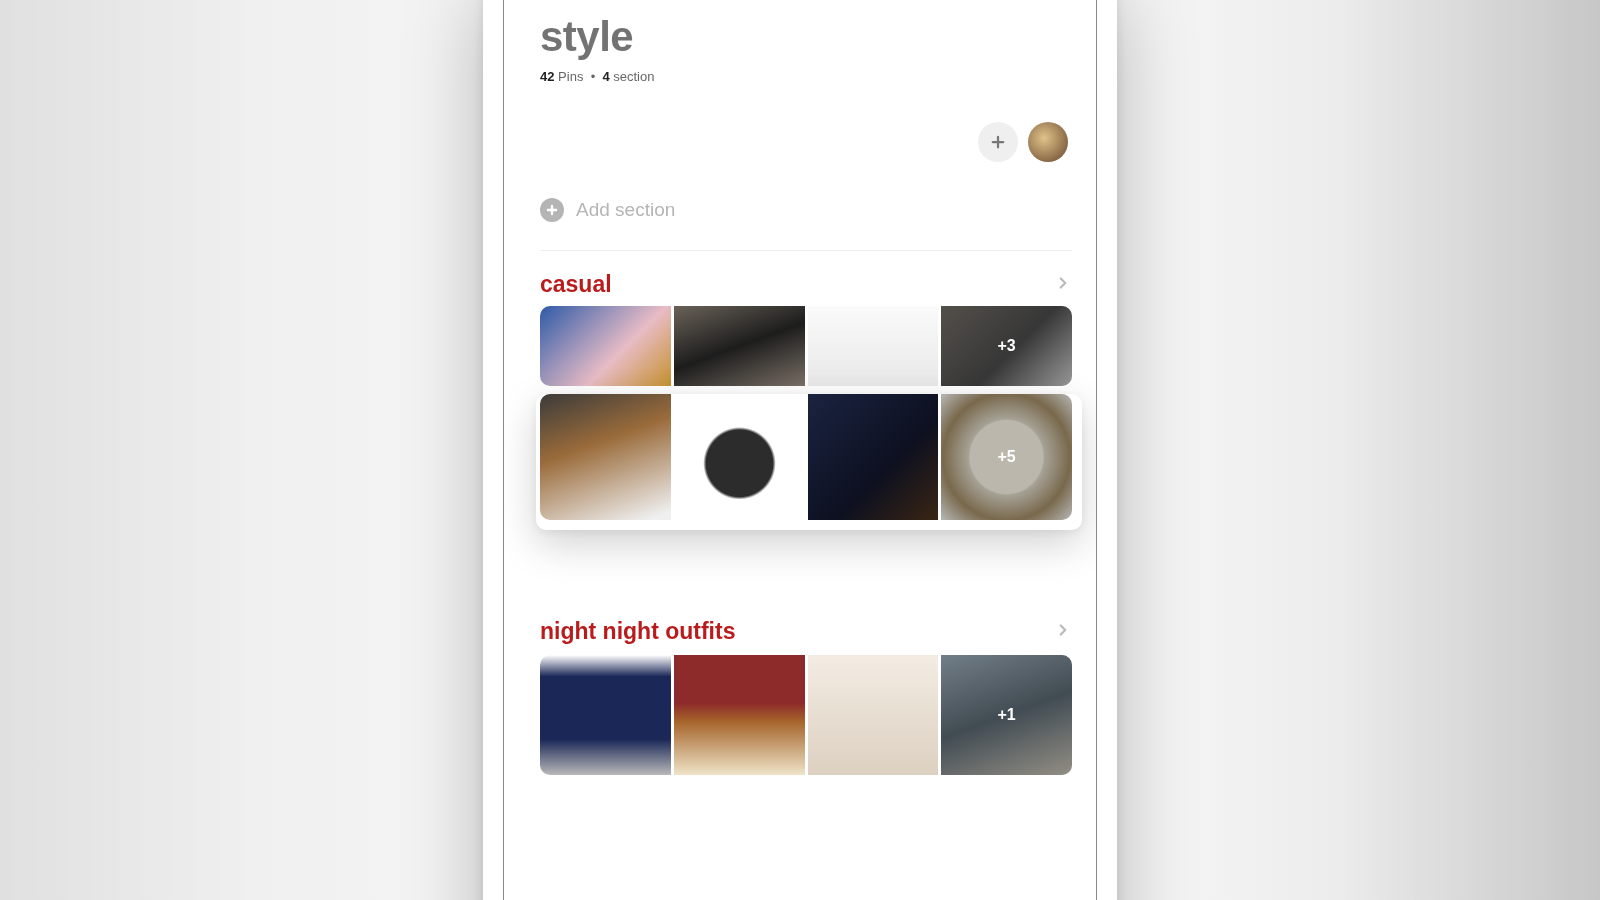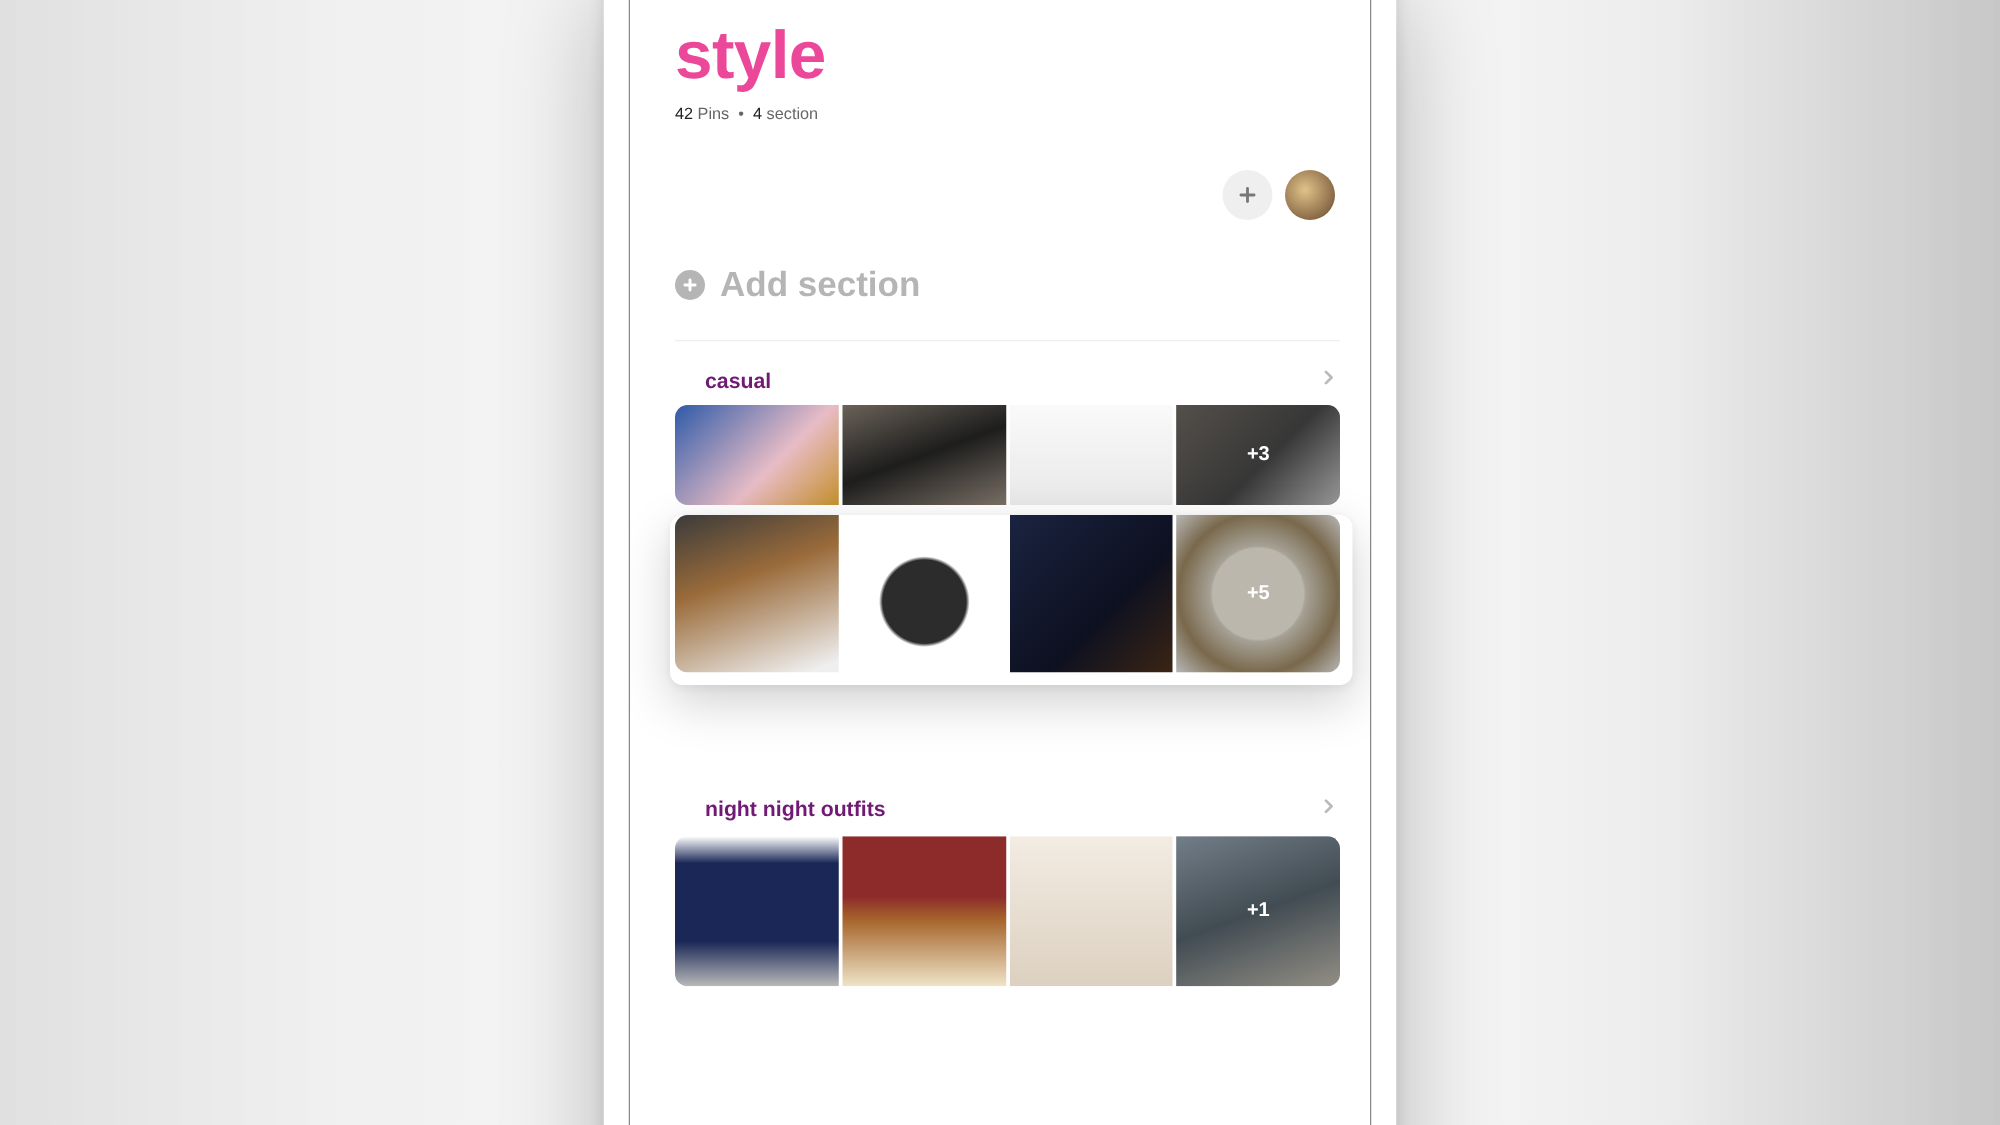--- a/index.html
+++ b/index.html
@@ -30,32 +30,32 @@
     overflow: hidden;
     position: relative;
   }
   .screen {
     position: absolute;
     top: 0; left: 0; right: 0; bottom: 0;
     padding: 0 24px 0 36px;
     overflow: hidden;
   }
   .board-title {
-    font-size: 54px;
+    font-size: 42px;
     font-weight: 700;
-    color: #ec4899;
+    color: #737373;
     margin-top: 22px;
     letter-spacing: -0.5px;
   }
   .board-meta {
     margin-top: 8px;
     font-size: 13px;
     color: #666;
   }
-  .board-meta b { color: #222; font-weight: 400; text-align: center; }
+  .board-meta b { color: #222; font-weight: 700; text-align: center; }
   .action-row {
     display: flex;
     justify-content: flex-end;
     gap: 10px;
     margin-top: 38px;
     padding-right: 4px;
   }
   .circle-btn {
     width: 40px; height: 40px; border-radius: 50%;
     background: #efefef;
@@ -73,32 +73,32 @@
     border-bottom: 1px solid #eee;
     color: #b5b5b5;
     cursor: pointer;
   }
   .add-circle {
     width: 24px; height: 24px; border-radius: 50%;
     background: #b5b5b5; color: #fff;
     display: flex; align-items: center; justify-content: center;
   }
   .add-section-row span.label {
-    font-size: 28px; font-weight: 700;
+    font-size: 19px; font-weight: 400;
   }
   .section {
     position: relative;
   }
   .section-header {
     display: flex; align-items: center; justify-content: space-between;
     padding: 18px 0 10px 0;
     cursor: pointer;
   }
   .section-title {
-    font-size: 17px; font-weight: 700; color: #701a75; margin-left: 24px;
+    font-size: 23px; font-weight: 700; color: #b91c1c;
   }
   .chevron {
     color: #bbb;
   }
   .thumbs {
     display: grid;
     grid-template-columns: repeat(4, 1fr);
     gap: 3px;
     border-radius: 10px;
     overflow: hidden;

